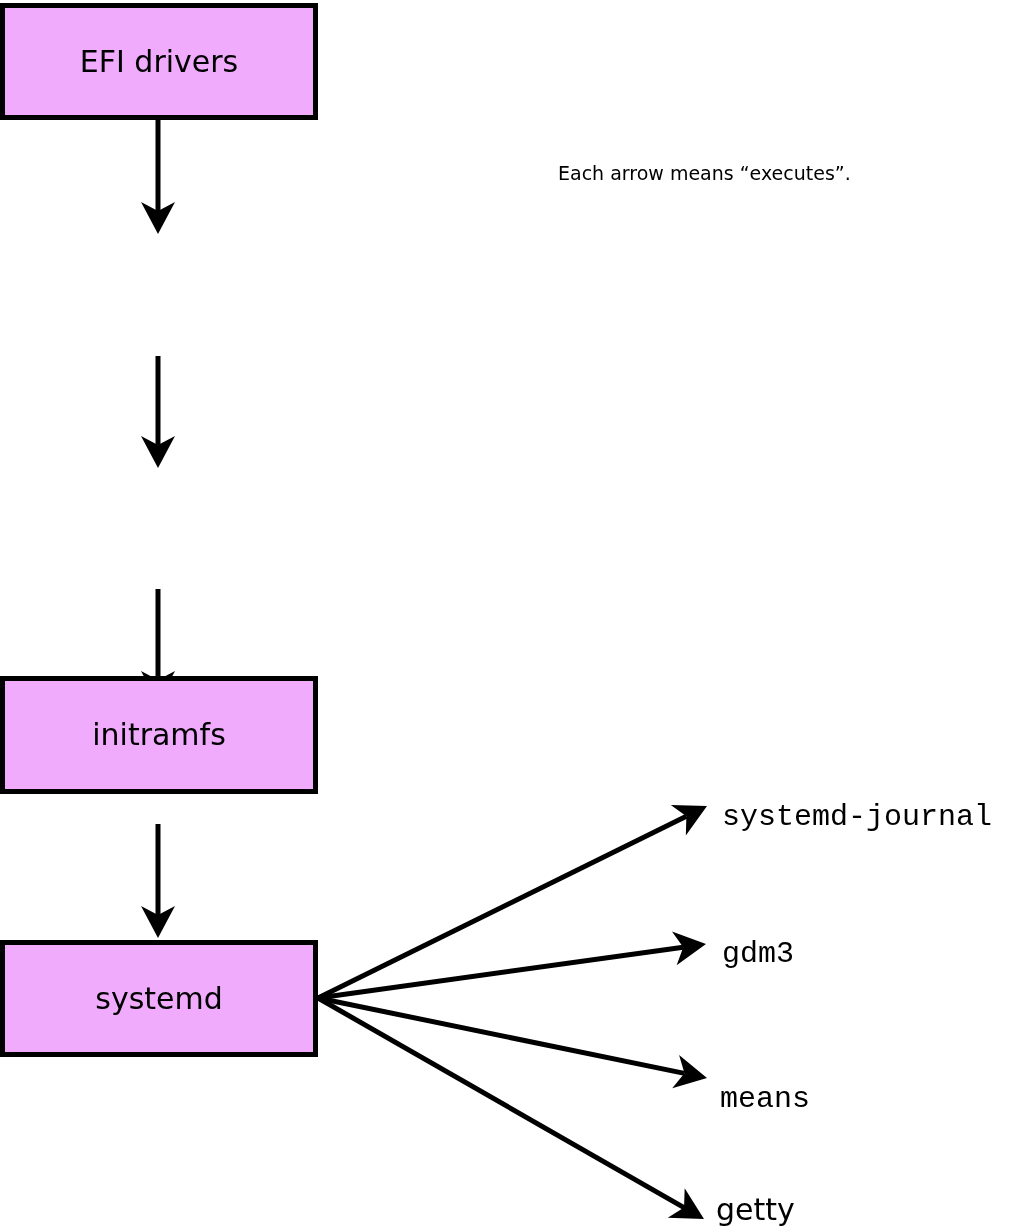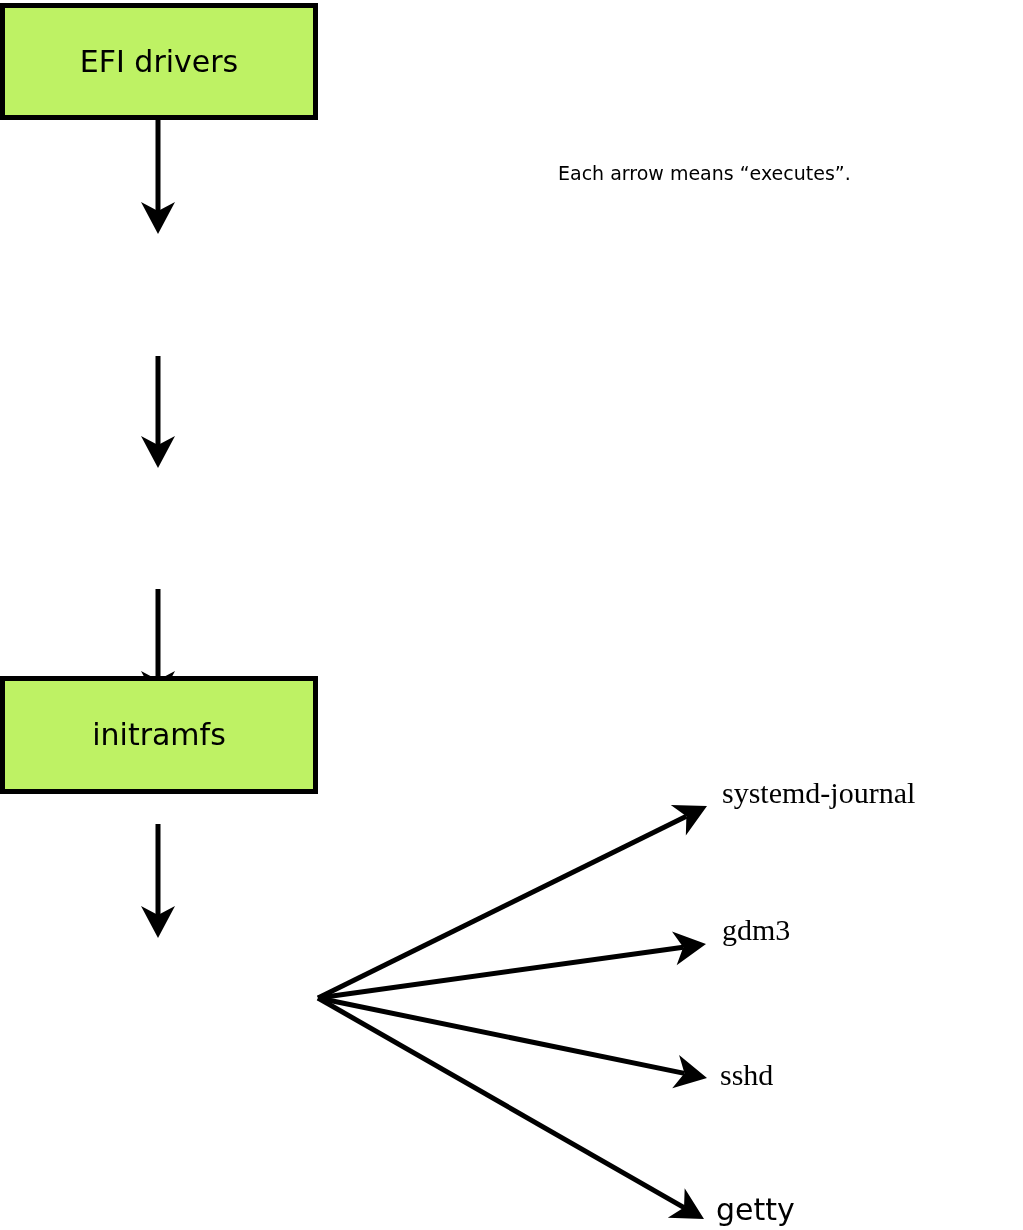--- a/index.html
+++ b/index.html
@@ -22,21 +22,21 @@
     left: 0;
     width: 1023px;
     height: 1230px;
   }
   .node {
     position: absolute;
     left: 0;
     width: 318px;
     box-sizing: border-box;
     border: 5px solid #000000;
-    background: #bef264;
+    background: #f0abfc;
     display: flex;
     align-items: center;
     justify-content: center;
     font-size: 30px;
     line-height: 1;
     white-space: nowrap;
   }
   .node-efi        { top: 3px;   height: 117px; }
   .node-bootloader { top: 236px; height: 119px; }
   .node-kernel     { top: 470px; height: 118px; }
@@ -51,21 +51,22 @@
     line-height: 1;
     white-space: nowrap;
   }
   .leaf {
     position: absolute;
     font-size: 30px;
     line-height: 36px;
     white-space: nowrap;
   }
   .leaf-mono {
-    font-family: Liberation Serif, serif;
+    font-family: Liberation Mono, monospace;
+    margin-top: 24px;
   }
   .leaf-journal { left: 722px; top: 775px;  }
   .leaf-gdm3    { left: 722px; top: 912px;  }
   .leaf-getty   { left: 720px; top: 1057px; }
   .leaf-sshd    { left: 716px; top: 1192px; font-family: "DejaVu Sans", sans-serif; }
 </style>
 </head>
 <body>
 
 <div class="canvas">
@@ -104,21 +105,24 @@
         <polygon points="704,1219 667.7828040660593,1217.8533881726792 684.0399611706795,1207.5721021210366 684.6762183219182,1188.3472438162923" fill="#000000"></polygon>
       </g>
   </svg>
 
   <div class="node node-efi">
     <span>EFI drivers</span>
   </div>
   <div class="node node-initramfs">
     <span>initramfs</span>
   </div>
+  <div class="node node-systemd">
+    <span>systemd</span>
+  </div>
 
   <div class="annotation">Each arrow means “executes”.</div>
 
   <div class="leaf leaf-mono leaf-journal">systemd-journal</div>
   <div class="leaf leaf-mono leaf-gdm3">gdm3</div>
-  <div class="leaf leaf-mono leaf-getty">sshd</div>
+  <div class="leaf leaf-mono leaf-getty">means</div>
   <div class="leaf leaf-sshd">getty</div>
 
 </div>
 
 </body></html>

